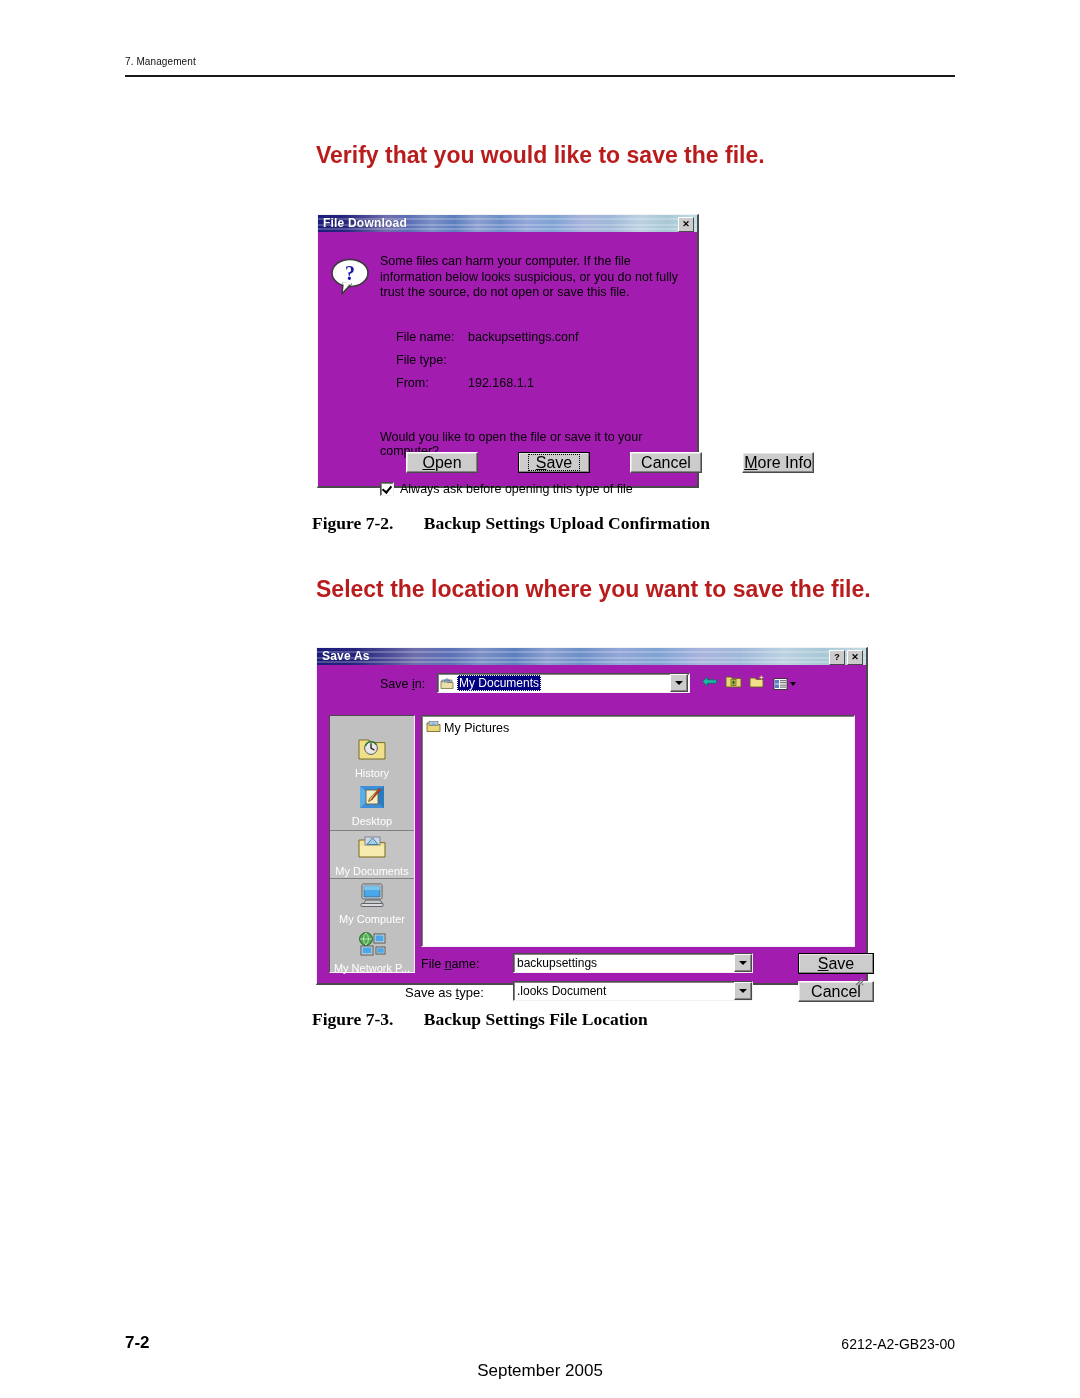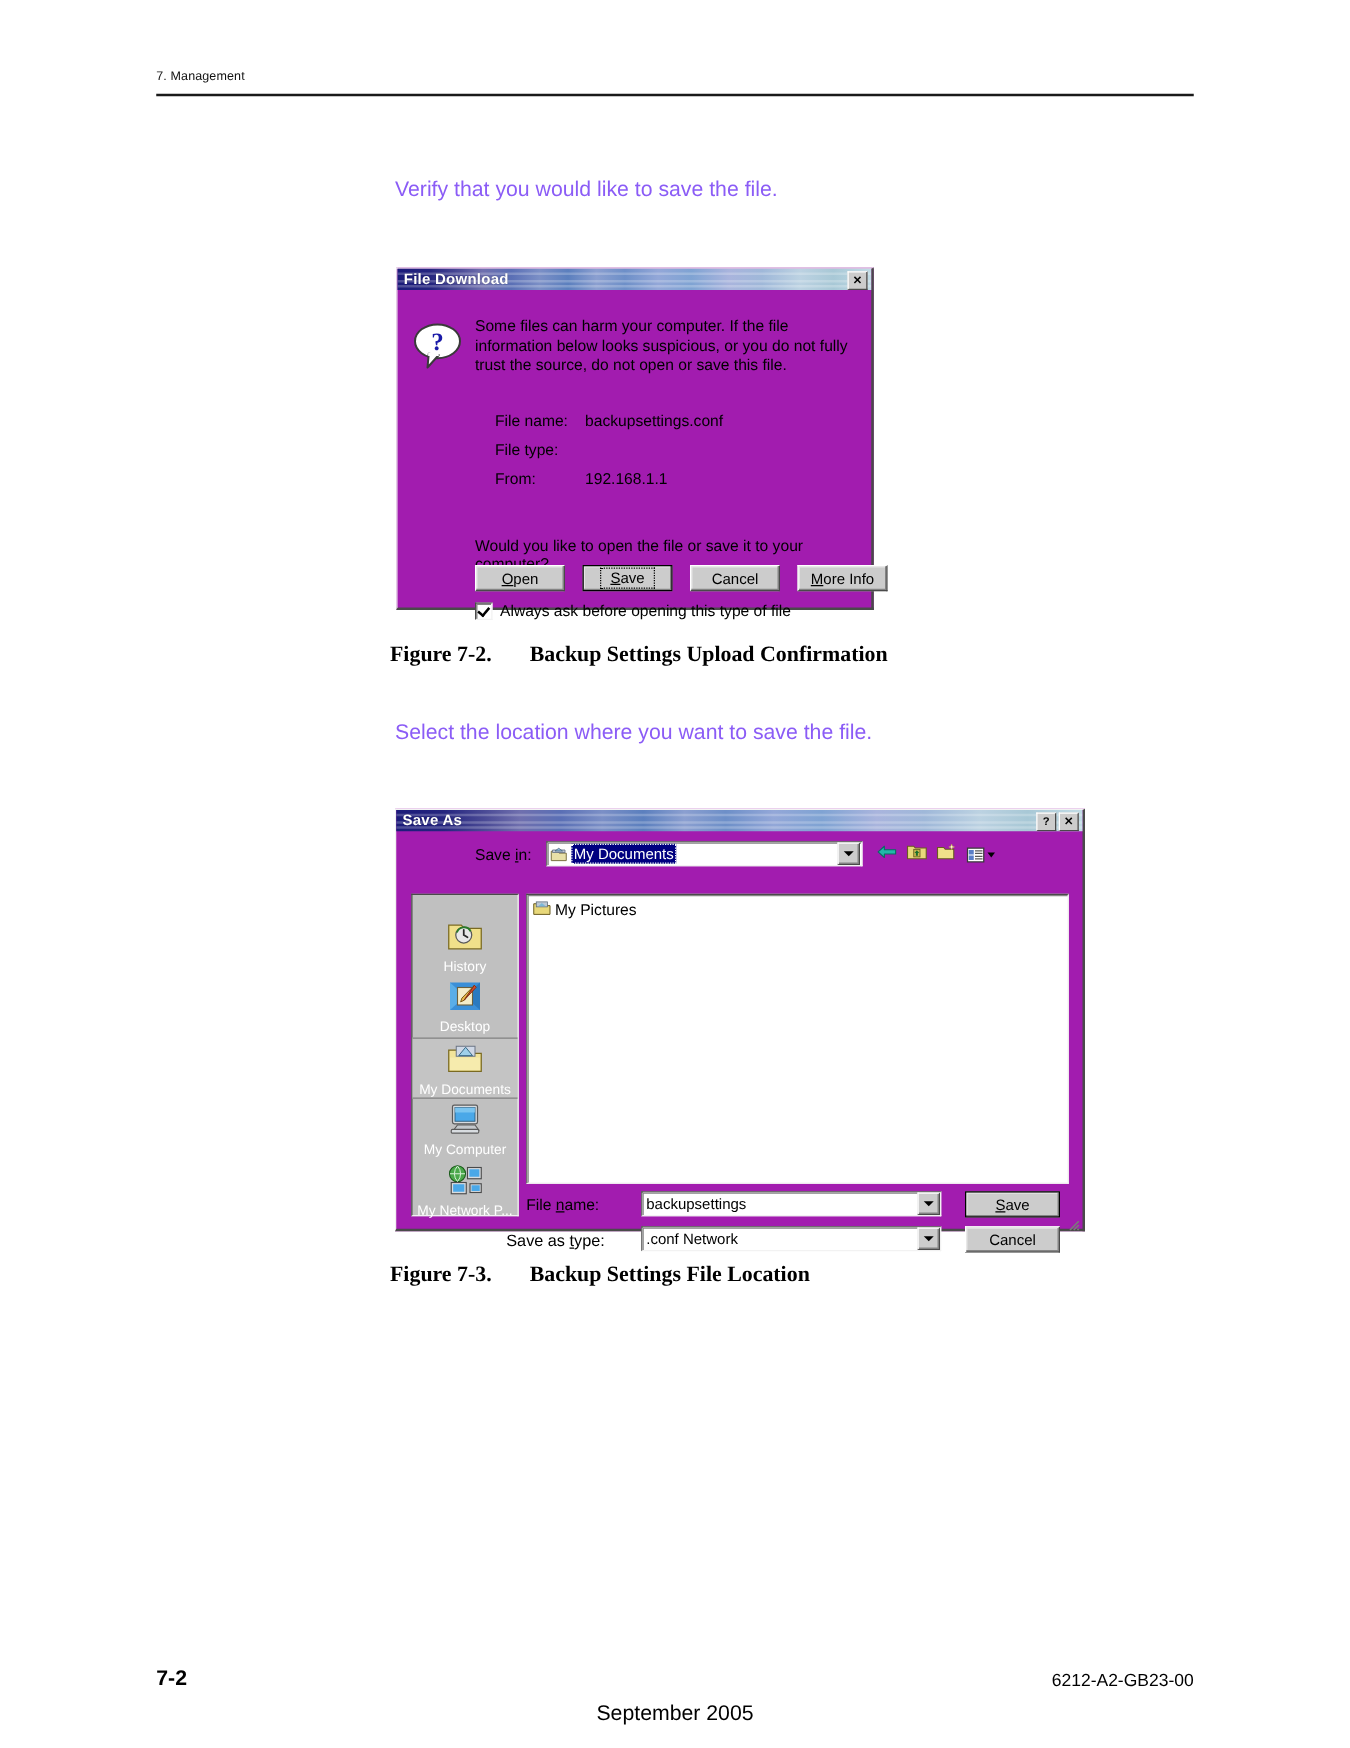--- a/index.html
+++ b/index.html
@@ -62,23 +62,24 @@
     position: absolute;
     right: 0;
     top: 3px;
     font-size: 14px;
   }
 
   
   .body-text {
     position: absolute;
     left: 316px;
-    font-size: 17px;
-    color: #8b5cf6;
+    font-size: 23px;
+    color: #b91c1c;
     white-space: nowrap;
+    font-weight: bold;
   }
   #intro-1 { top: 142px; }
   #intro-2 { top: 576px; }
 
   .figure-caption {
     position: absolute;
     left: 312px;
     font-family: "Liberation Serif", serif;
     font-weight: bold;
     font-size: 17.5px;
@@ -158,28 +159,29 @@
   }
 
   
   .win-btn {
     background: #cccccc;
     border-top: 1px solid #ffffff;
     border-left: 1px solid #ffffff;
     border-right: 1px solid #4a4a4a;
     border-bottom: 1px solid #4a4a4a;
     box-shadow: inset -1px -1px 0 #848484, inset 1px 1px 0 #e6e6e6;
-    font-size: 12px;
+    font-size: 16px;
     color: #000;
     text-align: center;
     box-sizing: border-box;
     font-family: "Liberation Sans", sans-serif;
     display: flex;
     align-items: center;
     justify-content: center;
+    margin-left: 26px;
   }
   .win-btn.default {
     border: 1px solid #000000;
   }
   .win-btn .focus-ring {
     border: 1px dotted #000;
     padding: 1px 7px;
     display: inline-block;
     line-height: 13px;
   }
@@ -689,21 +691,21 @@
       <span class="combo-val">backupsettings</span>
       <span class="combo-arrow">
           <i></i>
         </span>
     </div>
 
     <div class="sa-ftype-label">
       Save as <span class="ul">t</span>ype:
     </div>
     <div class="win-field sa-ftype-combo">
-      <span class="combo-val">.conf Network</span>
+      <span class="combo-val">.looks Document</span>
       <span class="combo-arrow">
           <i></i>
         </span>
     </div>
 
     <div class="win-btn default sa-save-btn">
       <span><span class="ul">S</span>ave</span>
     </div>
     <div class="win-btn sa-cancel-btn">
       <span>Cancel</span>

